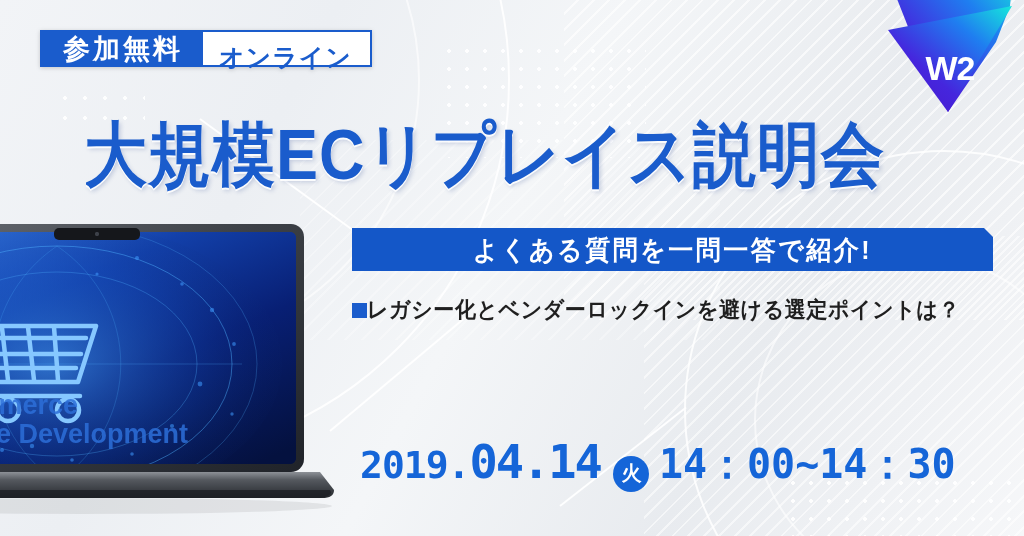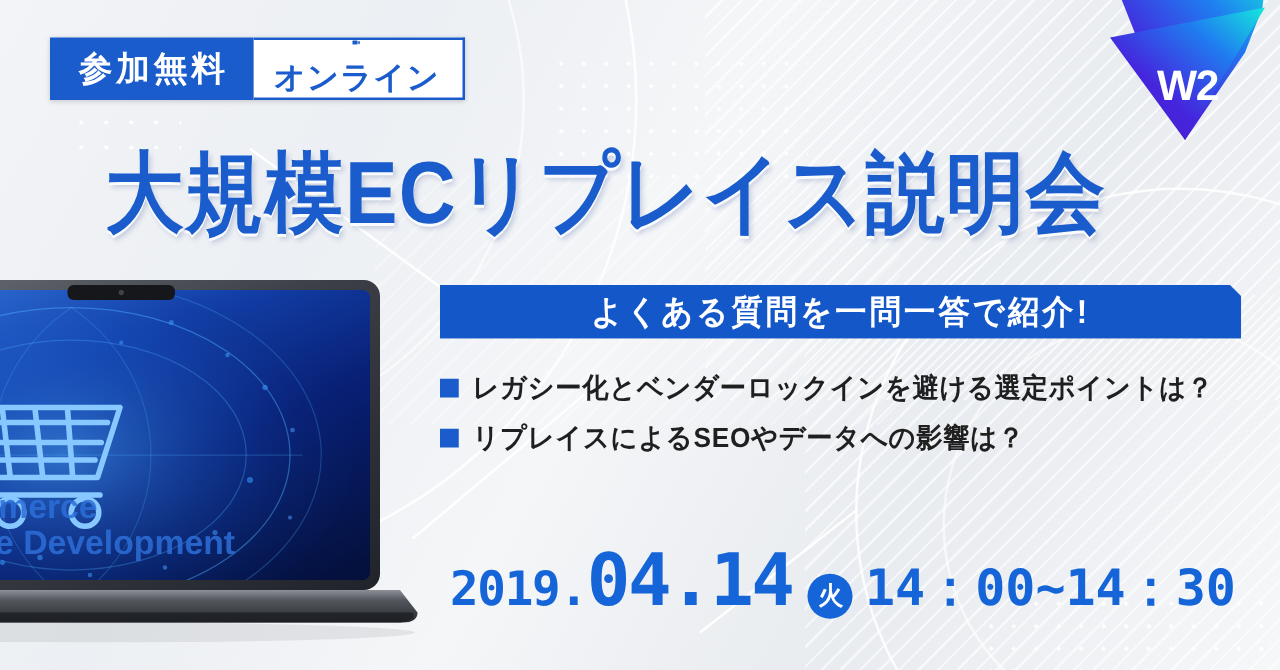--- a/index.html
+++ b/index.html
@@ -68,21 +68,21 @@
   
   #logo{
     position:absolute; top:0px; right:10px;
     width:136px; height:124px;
   }
 
   
   #badges{
     position:absolute; left:40px; top:30px;
     display:flex; align-items:stretch;
-    height:50px;
+    height:37px;
     filter:drop-shadow(0 1px 2px rgba(0,0,0,.18));
   }
   .badge-free{
     background:#1a5ccc;
     color:#ffffff;
     font-size:27px; font-weight:bold;
     letter-spacing:3px;
     display:flex; align-items:center; justify-content:center;
     padding:0 20px 0 23px;
   }
@@ -130,42 +130,42 @@
     letter-spacing:2.5px;
     transform:scaleY(1.06);
   }
 
   
   #bullets{
     position:absolute; left:352px; top:296px;
     display:flex; flex-direction:column; gap:12px;
   }
   .bullet{
-    display:flex; align-items:center; gap:11px;
+    display:flex; align-items:center; 
     color:#1f1f1f;
     font-size:21px; font-weight:bold;
     letter-spacing:.6px;
     white-space:nowrap;
   }
   .bullet .sq{
     width:15px; height:15px; background:#1a5ccc; flex:0 0 auto;
   }
   .bullet .lbl{ transform:scaleY(1.05); }
 
   
   #dateline{
     position:absolute; left:360px; top:437px;
     display:flex; align-items:baseline;
     color:#1565d8;
     font-family:"DejaVu Sans Mono","Liberation Mono",monospace;
     font-weight:bold;
     letter-spacing:-1px;
   }
   #dateline .year{ font-size:38px; }
-  #dateline .md{ font-size:58px; letter-spacing:-2px; line-height:.95; }
+  #dateline .md{ font-size:47px; letter-spacing:-2px; line-height:.95; }
   #dateline .dow{
     width:36px; height:36px; border-radius:50%;
     background:#1565d8; color:#fff;
     font-family:"Liberation Sans","DejaVu Sans",sans-serif;
     font-size:20px; font-weight:bold;
     display:inline-flex; align-items:center; justify-content:center;
     margin:0 10px 0 12px; align-self:center; position:relative; top:9px;
   }
   #dateline .time{ font-size:40px; letter-spacing:0px;text-align:center; }
 
@@ -227,24 +227,20 @@
   <div id="title">大規模ECリプレイス説明会</div>
 
   <div id="ribbon">
     <span class="txt">よくある質問を一問一答で紹介!</span>
   </div>
 
   <div id="bullets">
     <div class="bullet">
       <span class="sq"></span>
       <span class="lbl">レガシー化とベンダーロックインを避ける選定ポイントは？</span>
-    </div>
-    <div class="bullet">
-      <span class="sq"></span>
-      <span class="lbl">リプレイスによるSEOやデータへの影響は？</span>
     </div>
   </div>
 
   <div id="dateline">
     <span class="year">2019.</span>
     <span class="md">04.14</span>
     <span class="dow">火</span>
     <span class="time">14：00~14：30</span>
   </div>
 

